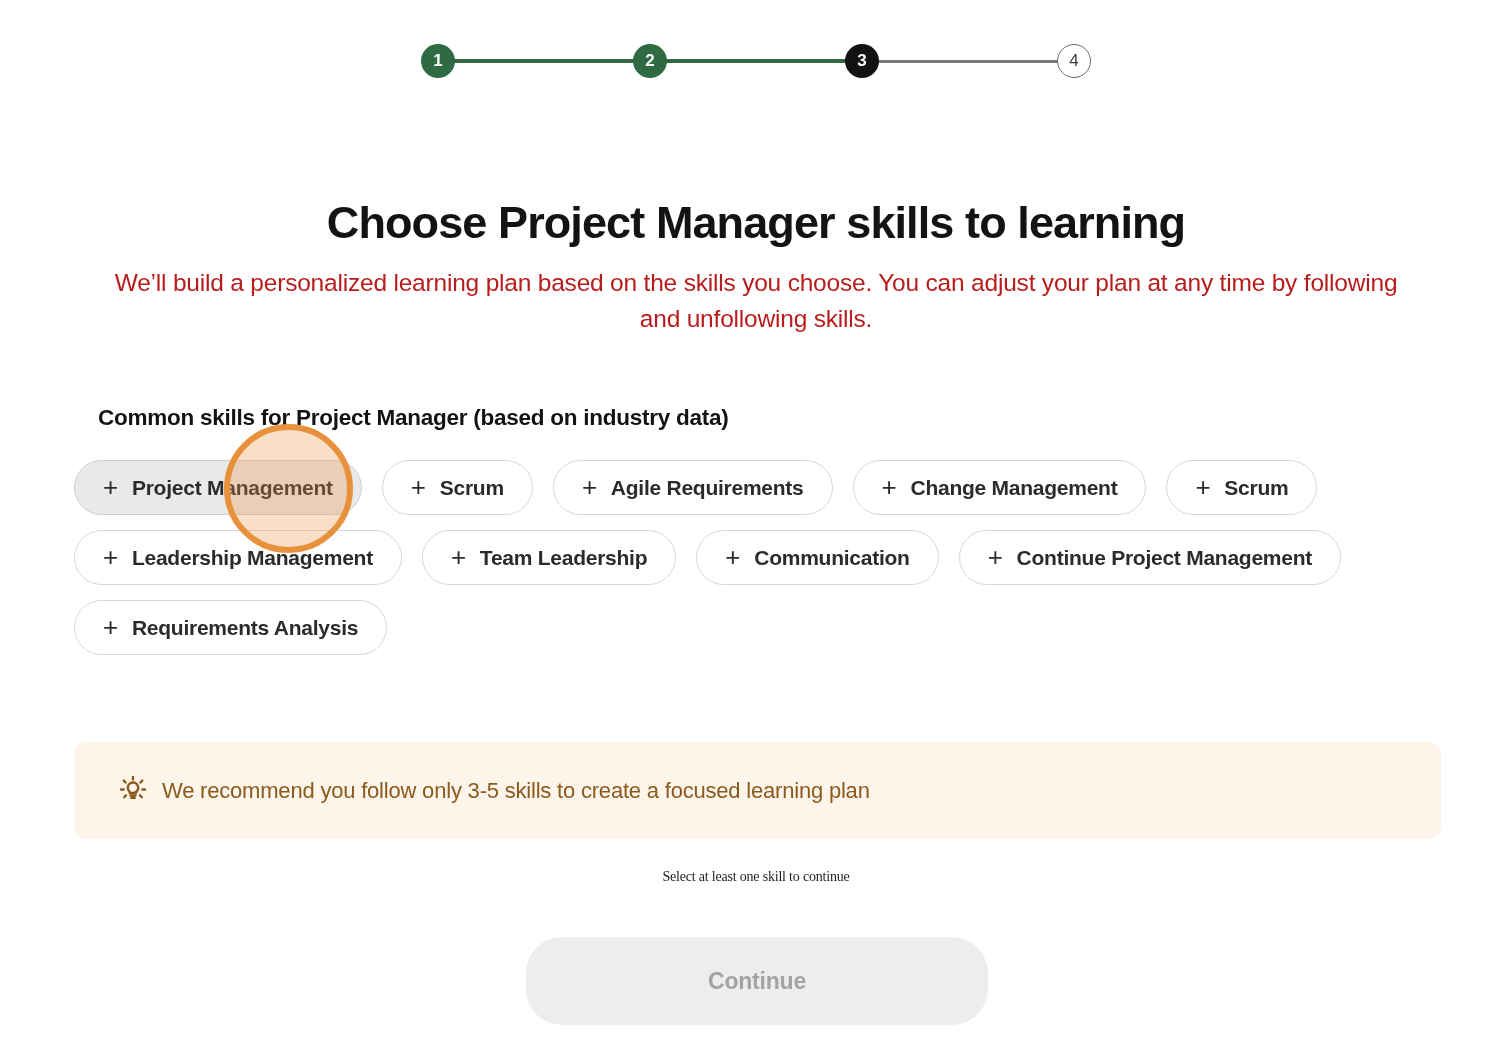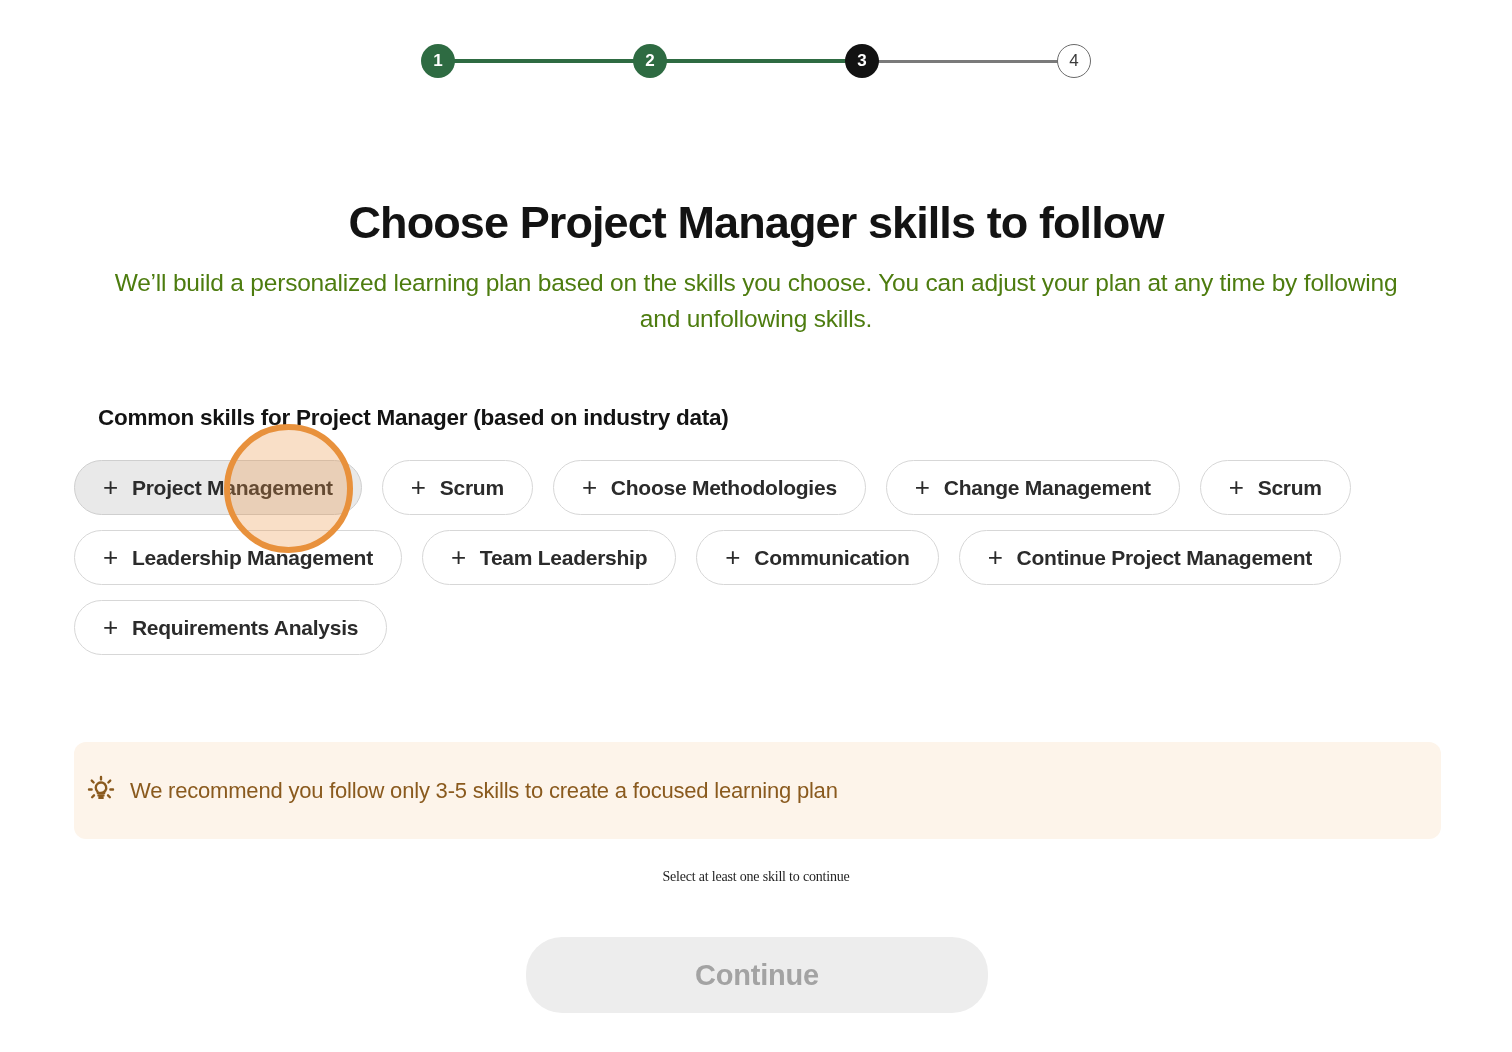--- a/index.html
+++ b/index.html
@@ -87,21 +87,21 @@
   }
 
   .subtitle {
     position: absolute;
     top: 265px;
     left: 106px;
     width: 1300px;
     text-align: center;
     font-size: 24.5px;
     font-weight: 400;
-    color: #4d7c0f;
+    color: #b91c1c;
     line-height: 1.48;
     letter-spacing: -0.2px;
   }
 
   .section-heading {
     position: absolute;
     top: 405px;
     left: 74px;
     font-size: 22.5px;
     font-weight: 700;
@@ -154,21 +154,21 @@
   .banner {
     position: absolute;
     top: 742px;
     left: 74px;
     width: 1367px;
     height: 97px;
     background: #FDF4EA;
     border-radius: 12px;
     display: flex;
     align-items: center;
-    padding-left: 12px;
+    padding-left: 44px;
     gap: 14px;
   }
   .banner-text {
     font-size: 22px;
     color: #8A5A1E;
     letter-spacing: -0.2px;
     font-weight: 400;
   }
   .bulb-icon { flex: 0 0 auto; display: block; }
 
@@ -183,26 +183,26 @@
     color: #1f1f1f;
     letter-spacing: -0.2px;
     font-family: Liberation Serif, serif;
   }
 
   .continue-button {
     position: absolute;
     top: 937px;
     left: 526px;
     width: 462px;
-    height: 76px;
+    height: 88px;
     border-radius: 36px;
     border: none;
     background: #EDEDED;
     color: #A3A3A3;
-    font-size: 29px;
+    font-size: 23px;
     font-weight: 700;
     font-family: "Liberation Sans", sans-serif;
     letter-spacing: -0.2px;
     cursor: default;
   }
 
   
   .cursor-highlight {
     position: absolute;
     left: 224px;
@@ -234,37 +234,37 @@
       <div class="step-circle current">
         <span>3</span>
       </div>
       <div class="connector todo"></div>
       <div class="step-circle todo">
         <span>4</span>
       </div>
     </div>
   </div>
 
-  <h1 class="title">Choose Project Manager skills to follow</h1>
+  <h1 class="title">Choose Project Manager skills to learning</h1>
   <p class="subtitle">We’ll build a personalized learning plan based on the skills you choose. You can adjust your plan at any time by following and unfollowing skills.</p>
 
   <h2 class="section-heading">Common skills for Project Manager (based on industry data)</h2>
 
   <div class="chips">
       <div class="chip hovered">
         <span class="plus">+</span>
         <span>Project Management</span>
       </div>
       <div class="chip">
         <span class="plus">+</span>
         <span>Scrum</span>
       </div>
       <div class="chip">
         <span class="plus">+</span>
-        <span>Choose Methodologies</span>
+        <span>Agile Requirements</span>
       </div>
       <div class="chip">
         <span class="plus">+</span>
         <span>Change Management</span>
       </div>
       <div class="chip">
         <span class="plus">+</span>
         <span>Scrum</span>
       </div>
       <div class="chip">

